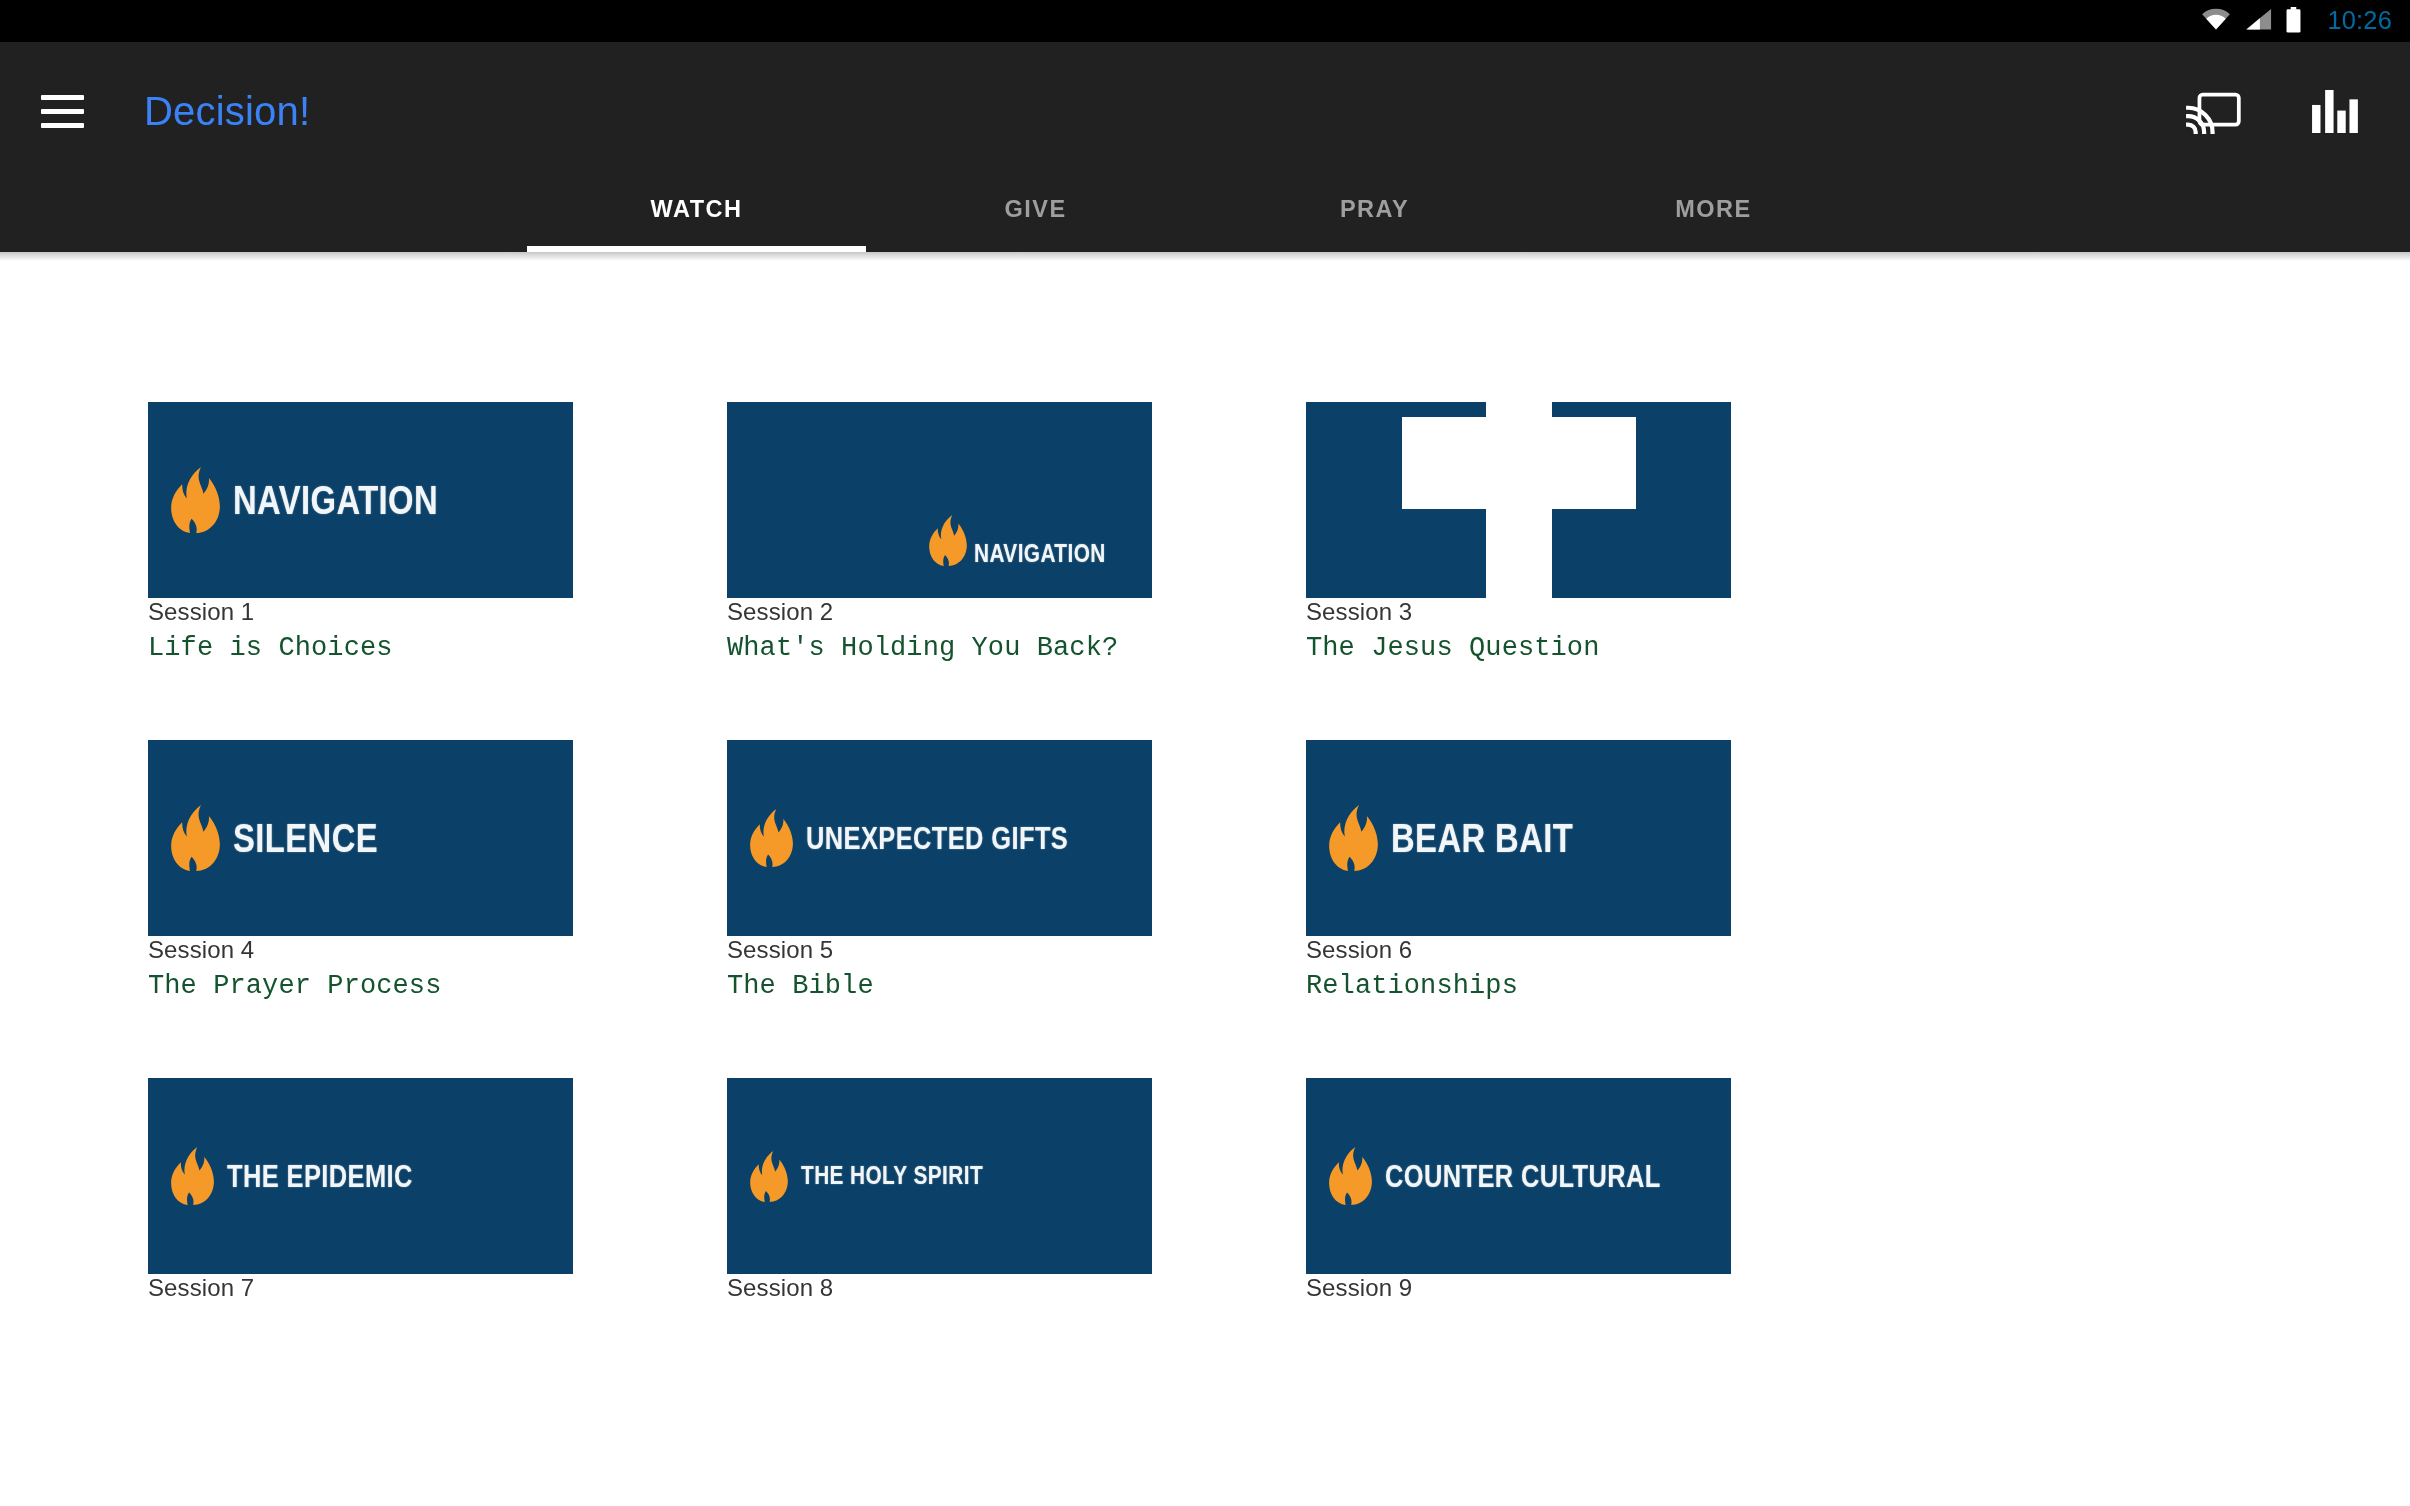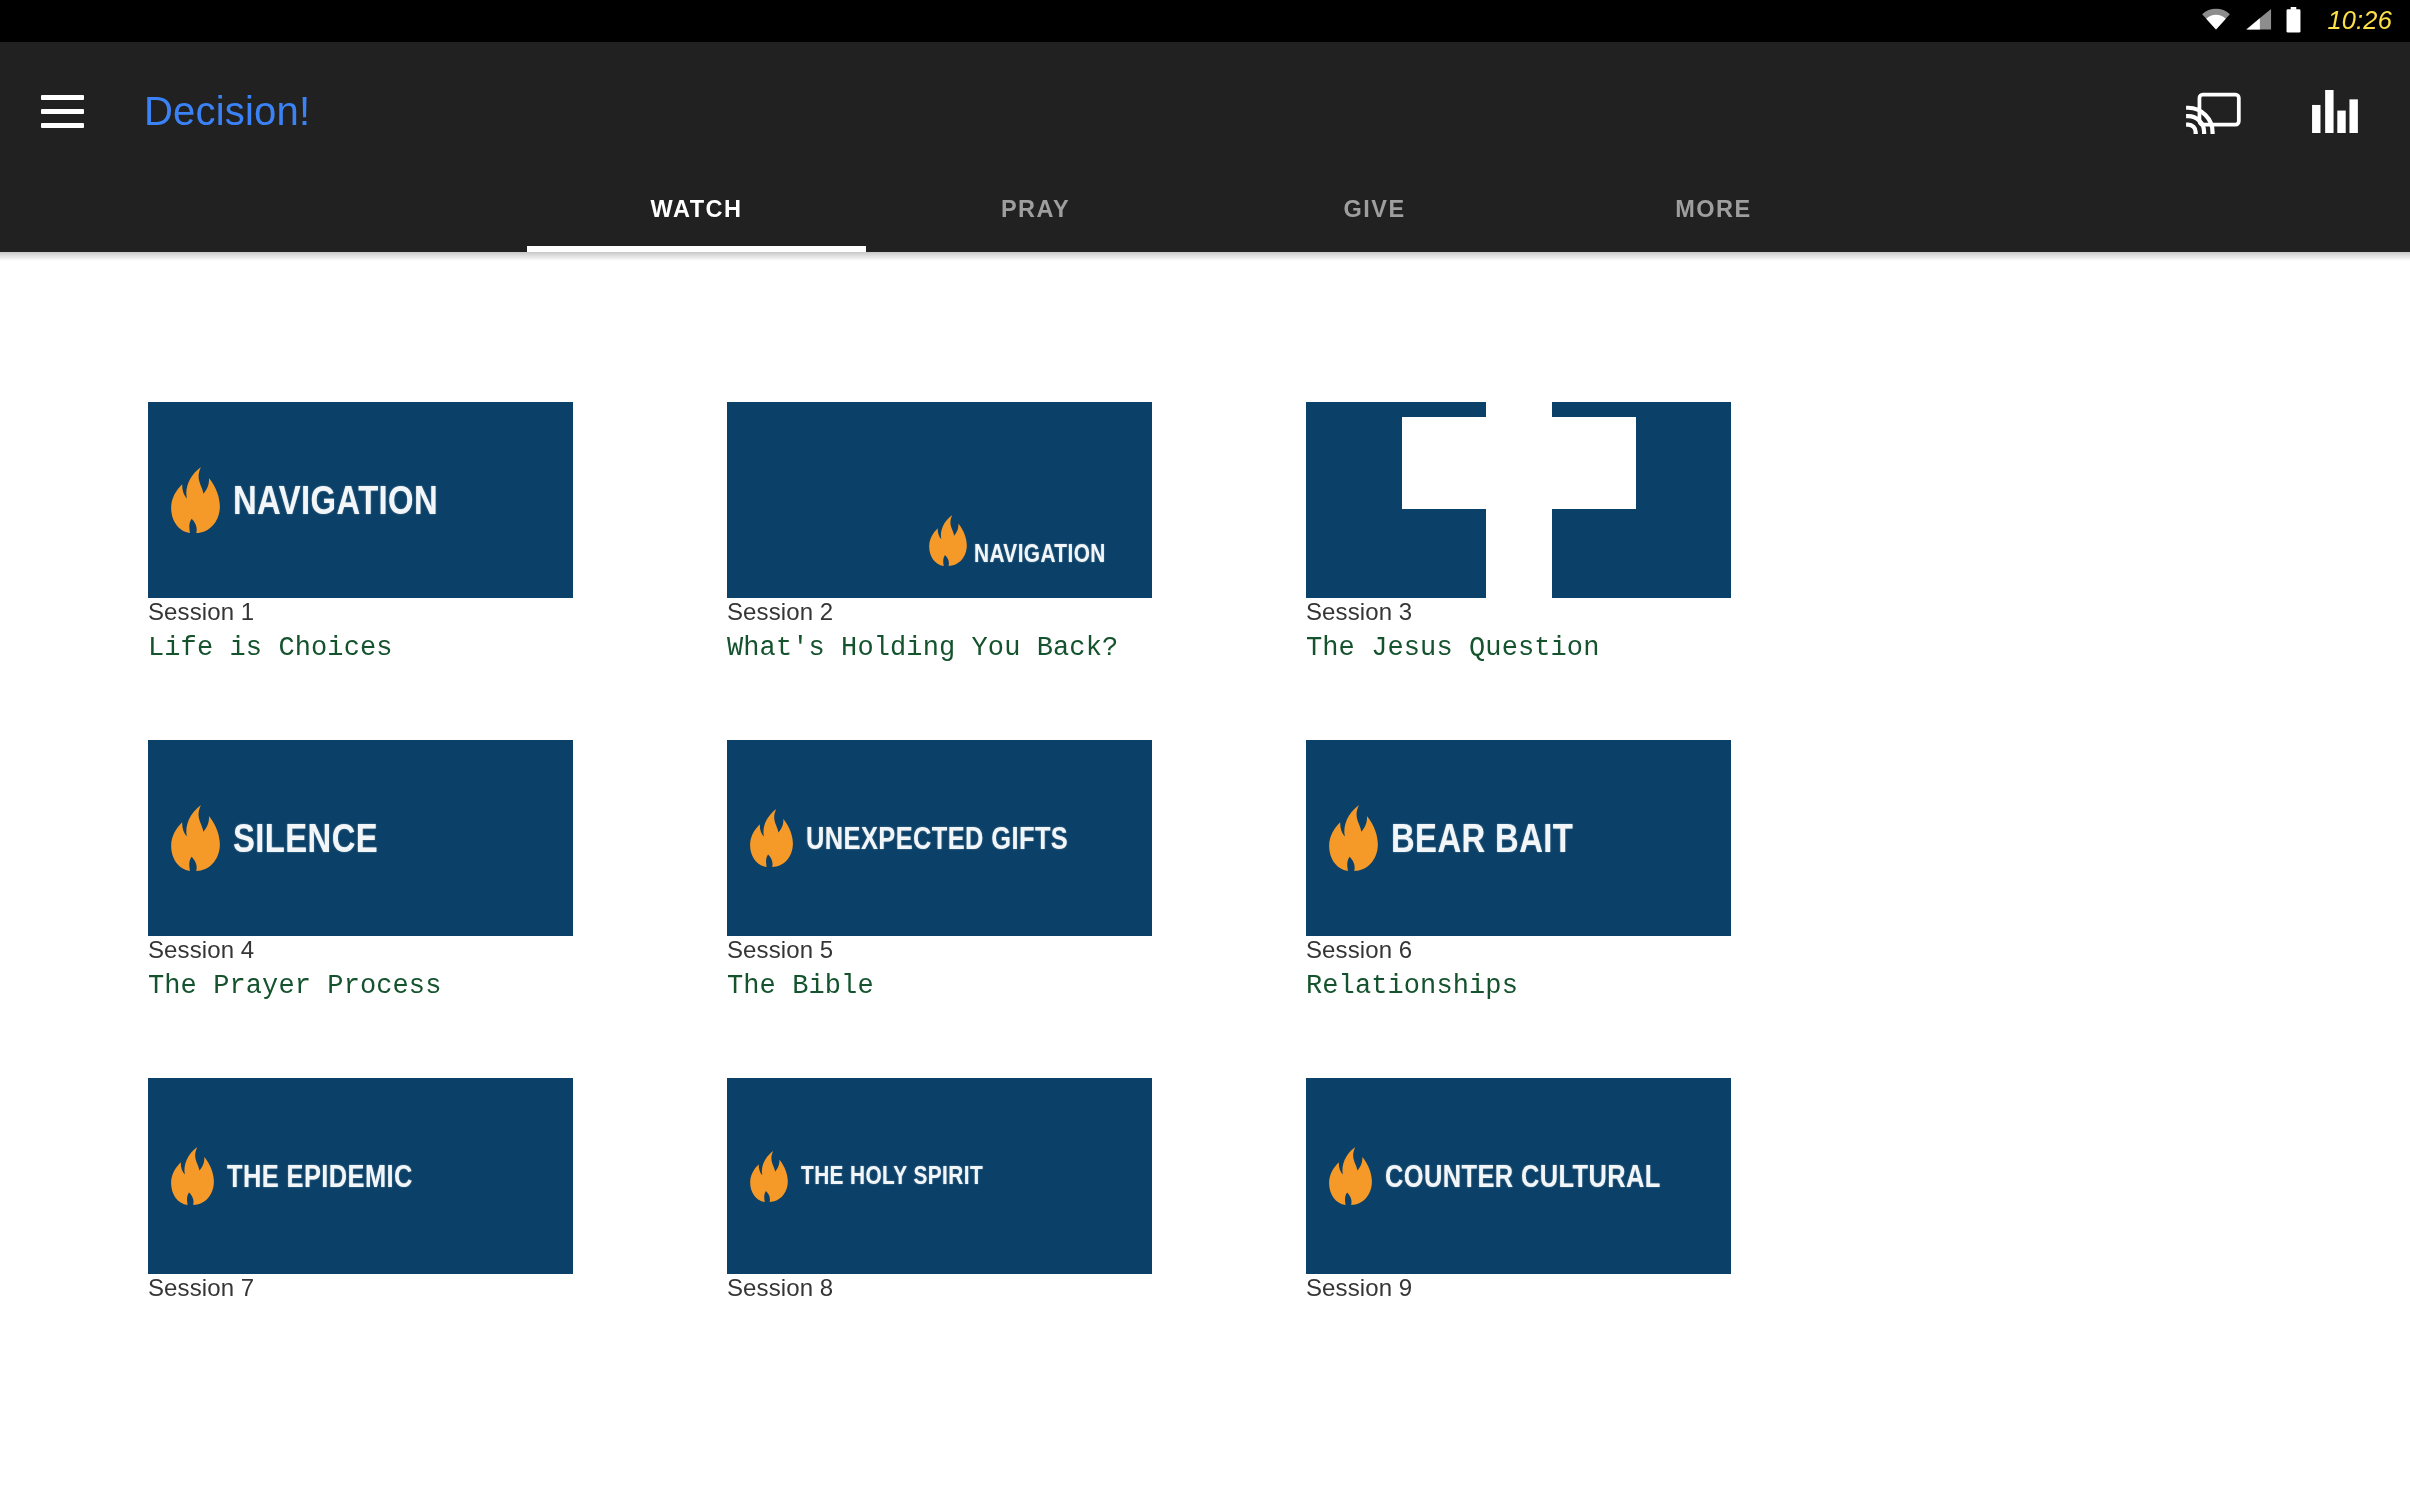--- a/index.html
+++ b/index.html
@@ -20,28 +20,27 @@
     height: 42px;
     background: #000000;
     display: flex;
     align-items: center;
     justify-content: flex-end;
     padding-right: 19px;
     gap: 13px;
   }
   .sb-icon { display: block; }
   .sb-time {
-    color: #fde047;
+    color: #0369a1;
     font-size: 25.4px;
     font-family: "Liberation Sans", sans-serif;
     letter-spacing: 0.2px;
     line-height: 1;
     margin-left: 12px;
     white-space: nowrap;
-    font-style: italic;
   }
 
   
   .app-bar {
     position: absolute;
     top: 42px; left: 0;
     width: 2411px;
     height: 210px;
     background: #212121;
   }
@@ -307,24 +306,24 @@
       </button>
     </div>
   </div>
 
   <div class="tab-bar">
     <button class="tab active">
       <span class="tab-label">WATCH</span>
       <span class="tab-indicator"></span>
     </button>
     <button class="tab">
-      <span class="tab-label">PRAY</span>
+      <span class="tab-label">GIVE</span>
     </button>
     <button class="tab">
-      <span class="tab-label">GIVE</span>
+      <span class="tab-label">PRAY</span>
     </button>
     <button class="tab">
       <span class="tab-label">MORE</span>
     </button>
   </div>
 </div>
 
 <div class="content">
   <div class="shadow-strip"></div>
   <div class="grid" id="grid">

